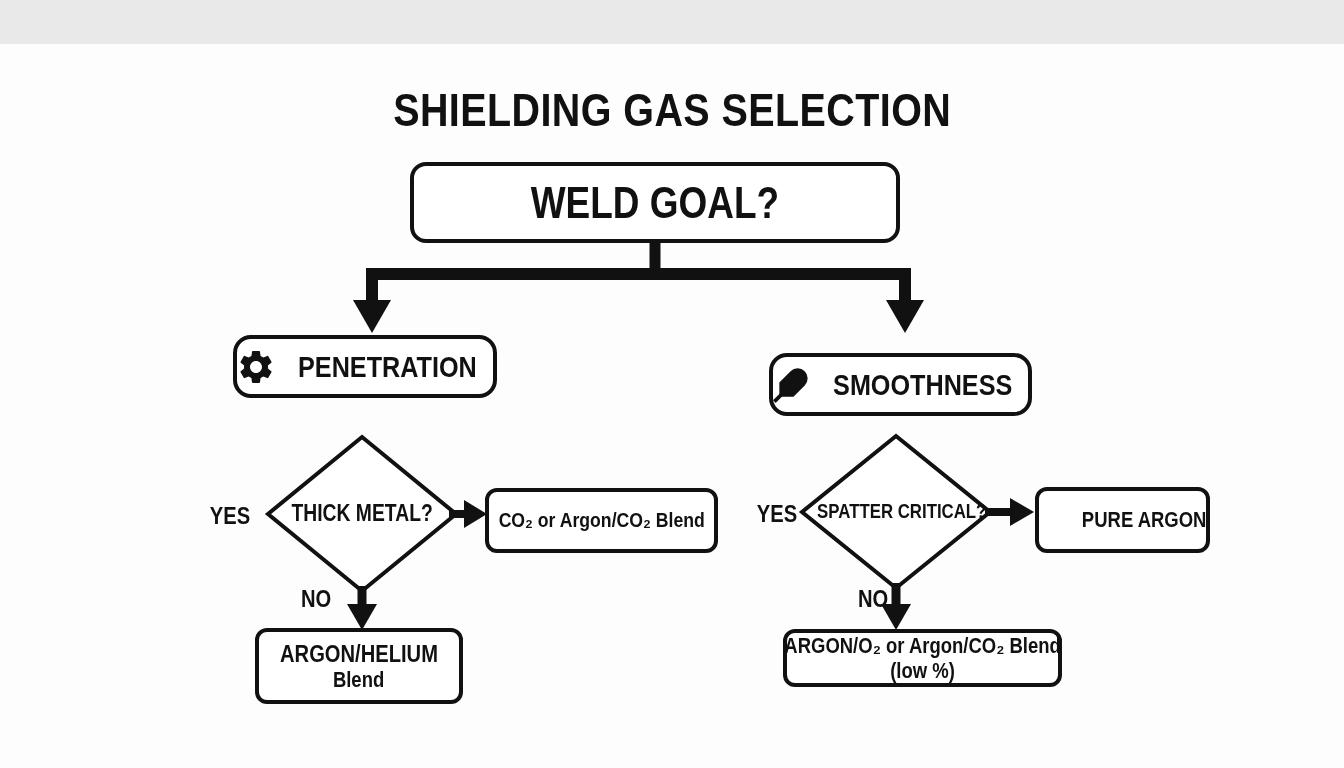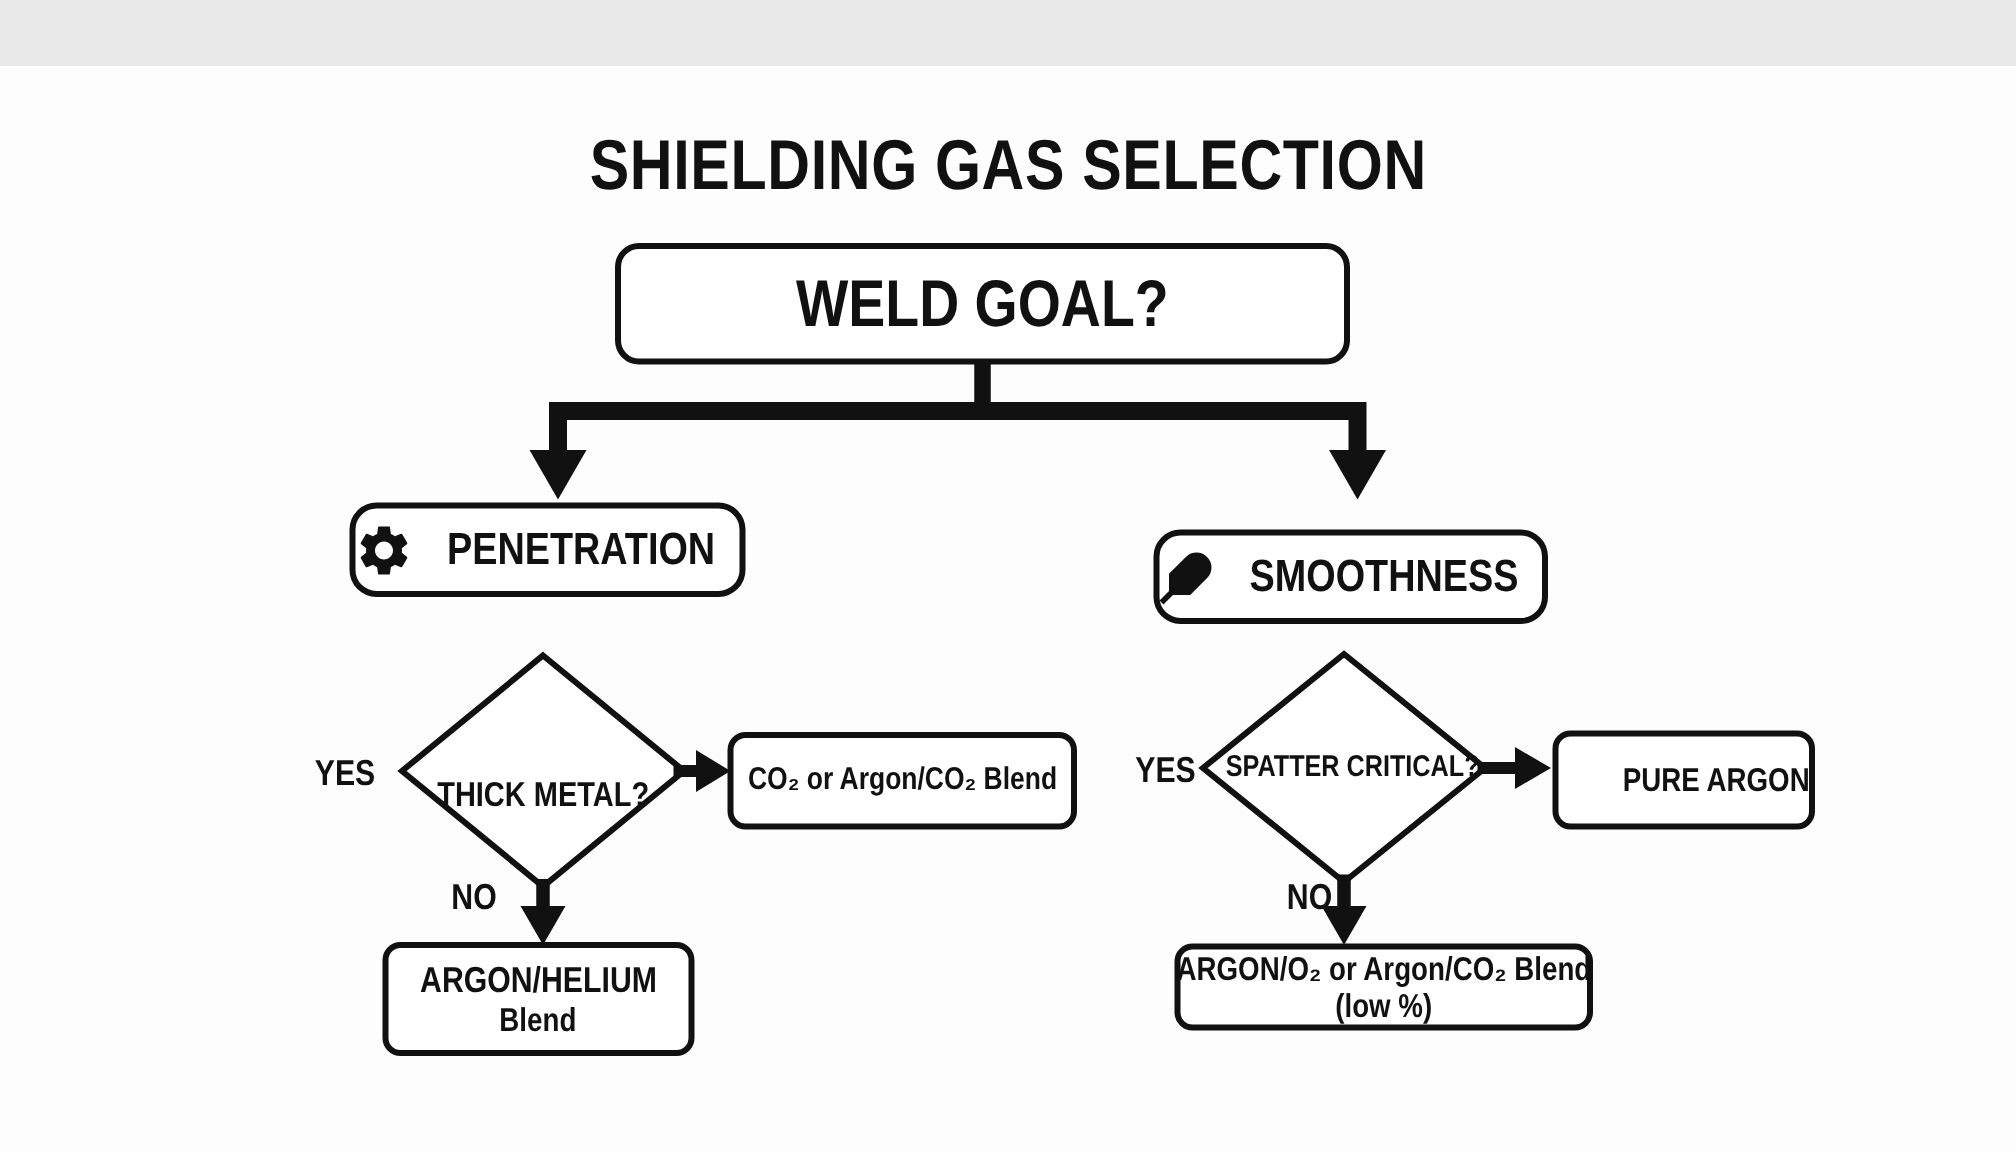--- a/index.html
+++ b/index.html
@@ -24,21 +24,21 @@
   .box-smoothness { left:769px; top:309px; width:263px; height:63px;text-align:right; }
   .result-box { border-radius:12px; flex-direction:column; line-height:1.15; }
   .box-co2 { left:485px; top:444px; width:233px; height:65px; font-size:21px; }
   .box-pure-argon { left:1035px; top:443px; width:175px; height:66px; font-size:22px;padding-left:44px; }
   .box-argon-helium { left:255px; top:584px; width:208px; height:76px; font-size:24px; }
   .box-argon-o2 { left:783px; top:585px; width:279px; height:58px; font-size:22px; }
   .box-argon-helium .line2, .box-argon-o2 .line2 { font-size:22px; }
   .diamond-label {
     position:absolute; text-align:center; font-weight:bold;
   }
-  .label-thick-metal { left:268px; top:472px; width:188px; font-size:23px; }
+  .label-thick-metal { left:268px; top:456px; width:188px; font-size:23px; }
   .label-spatter { left:801px; top:456px; width:190px; font-size:20px; }
   .edge-label { position:absolute; font-weight:bold; font-size:24px; text-align:center; }
   .yes-left { left:203px; top:458px; width:54px; }
   .no-left  { left:294px; top:541px; width:44px; }
   .yes-right{ left:750px; top:456px; width:54px; }
   .no-right { left:851px; top:541px; width:44px; }
   svg.connectors { position:absolute; left:0; top:0; pointer-events:none; }
 </style>
 </head>
 <body>

